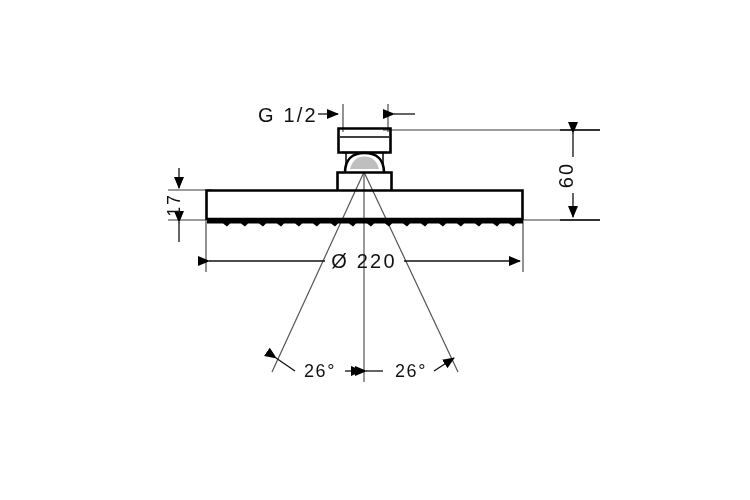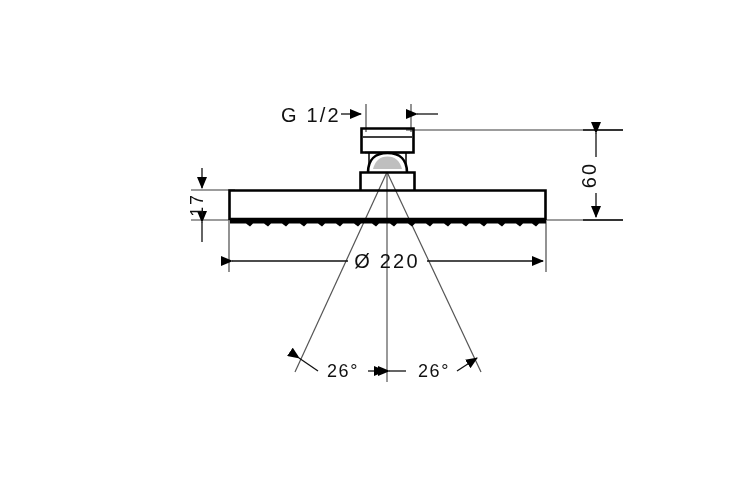--- a/index.html
+++ b/index.html
@@ -11,21 +11,20 @@
     width: 750px;
     height: 500px;
     font-family: "Liberation Sans", sans-serif;
     overflow: hidden;
   }
   #drawing-root {
     position: relative;
     width: 604px;
     height: 500px;
     background: #ffffff;
-    padding-left: 23px;
   }
   svg#tech-drawing {
     display: block;
     width: 750px;
     height: 500px;
   }
   .dim-text {
     font-family: "Liberation Sans", sans-serif;
     font-size: 20px;
     fill: #111111;

